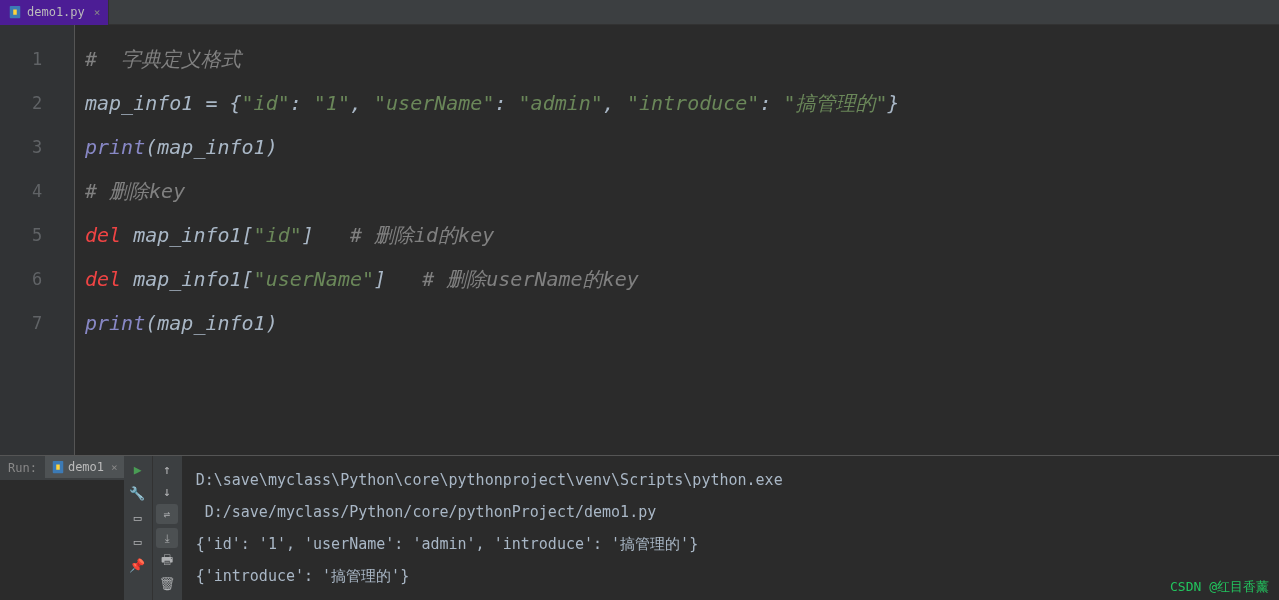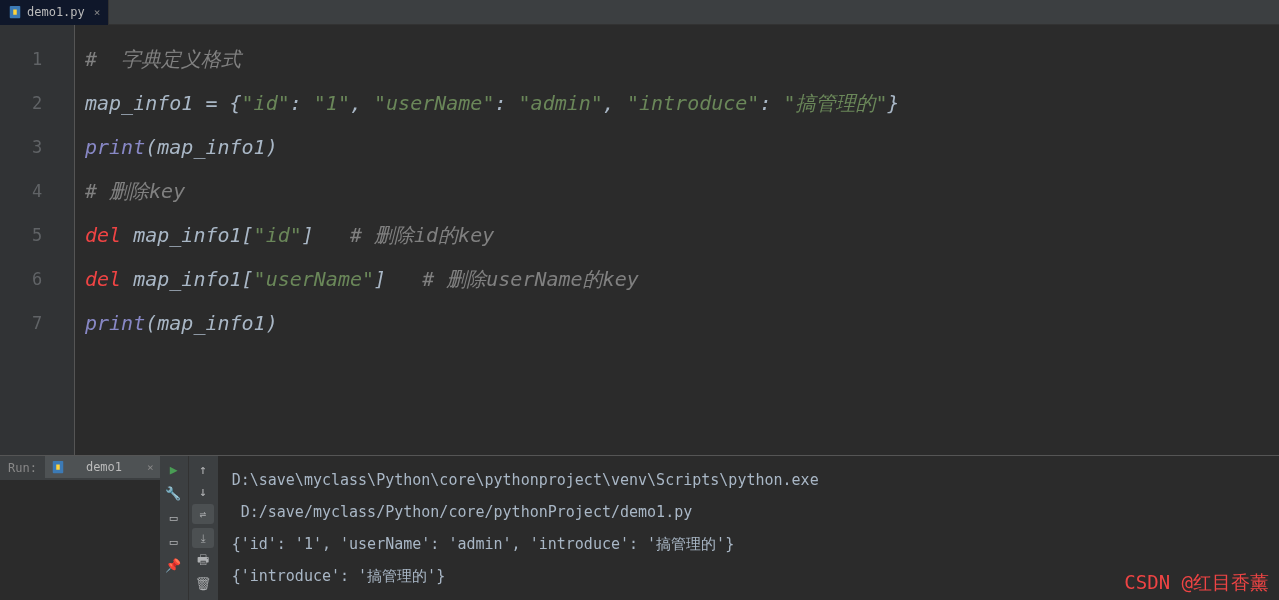--- a/index.html
+++ b/index.html
@@ -14,21 +14,21 @@
   flex-direction: column;
 }
 .tab-bar {
   background: #3c3f41;
   height: 25px;
   display: flex;
   align-items: center;
   border-bottom: 1px solid #323232;
 }
 .tab {
-  background: #0f172a;
+  background: #4c1d95;
   height: 25px;
   padding: 0 8px;
   display: flex;
   align-items: center;
   font-size: 12px;
   color: #bbbbbb;
   gap: 5px;
   border-right: 1px solid #323232;
 }
 .tab-icon { width: 14px; height: 14px; }
@@ -74,21 +74,21 @@
   height: 24px;
   display: flex;
   align-items: center;
   font-size: 12px;
   color: #bbbbbb;
 }
 .run-label { padding: 0 8px; color: #888; }
 .run-tab {
   display: flex;
   align-items: center;
-  gap: 21px;
+  gap: 3px;
   padding: 0 6px;
   height: 24px;
   background: #4e5254;
   border-bottom: 2px solid #3c3f41;
 }
 .run-body {
   display: flex;
   flex: 1;
 }
 .run-sidebar {
@@ -117,22 +117,22 @@
   flex: 1;
   padding: 8px 14px;
   font-size: 15px;
   color: #a9b7c6;
 }
 .console-line { line-height: 32px; white-space: pre; }
 .watermark {
   position: absolute;
   bottom: 4px;
   right: 10px;
-  color: #ef4444;
-  font-size: 19px;
+  color: #22c55e;
+  font-size: 13px;
 }
 </style>
 </head>
 <body>
 
 <div class="tab-bar">
   <div class="tab">
     <svg class="tab-icon" viewBox="0 0 16 16">
         <rect x="2" y="1" width="12" height="14" rx="1" fill="#3c7ab5"></rect>
         <path d="M6 5 H10 V8 H6 Z M6 8 H10 V11 H6 Z" fill="#ffd43b"></path>

